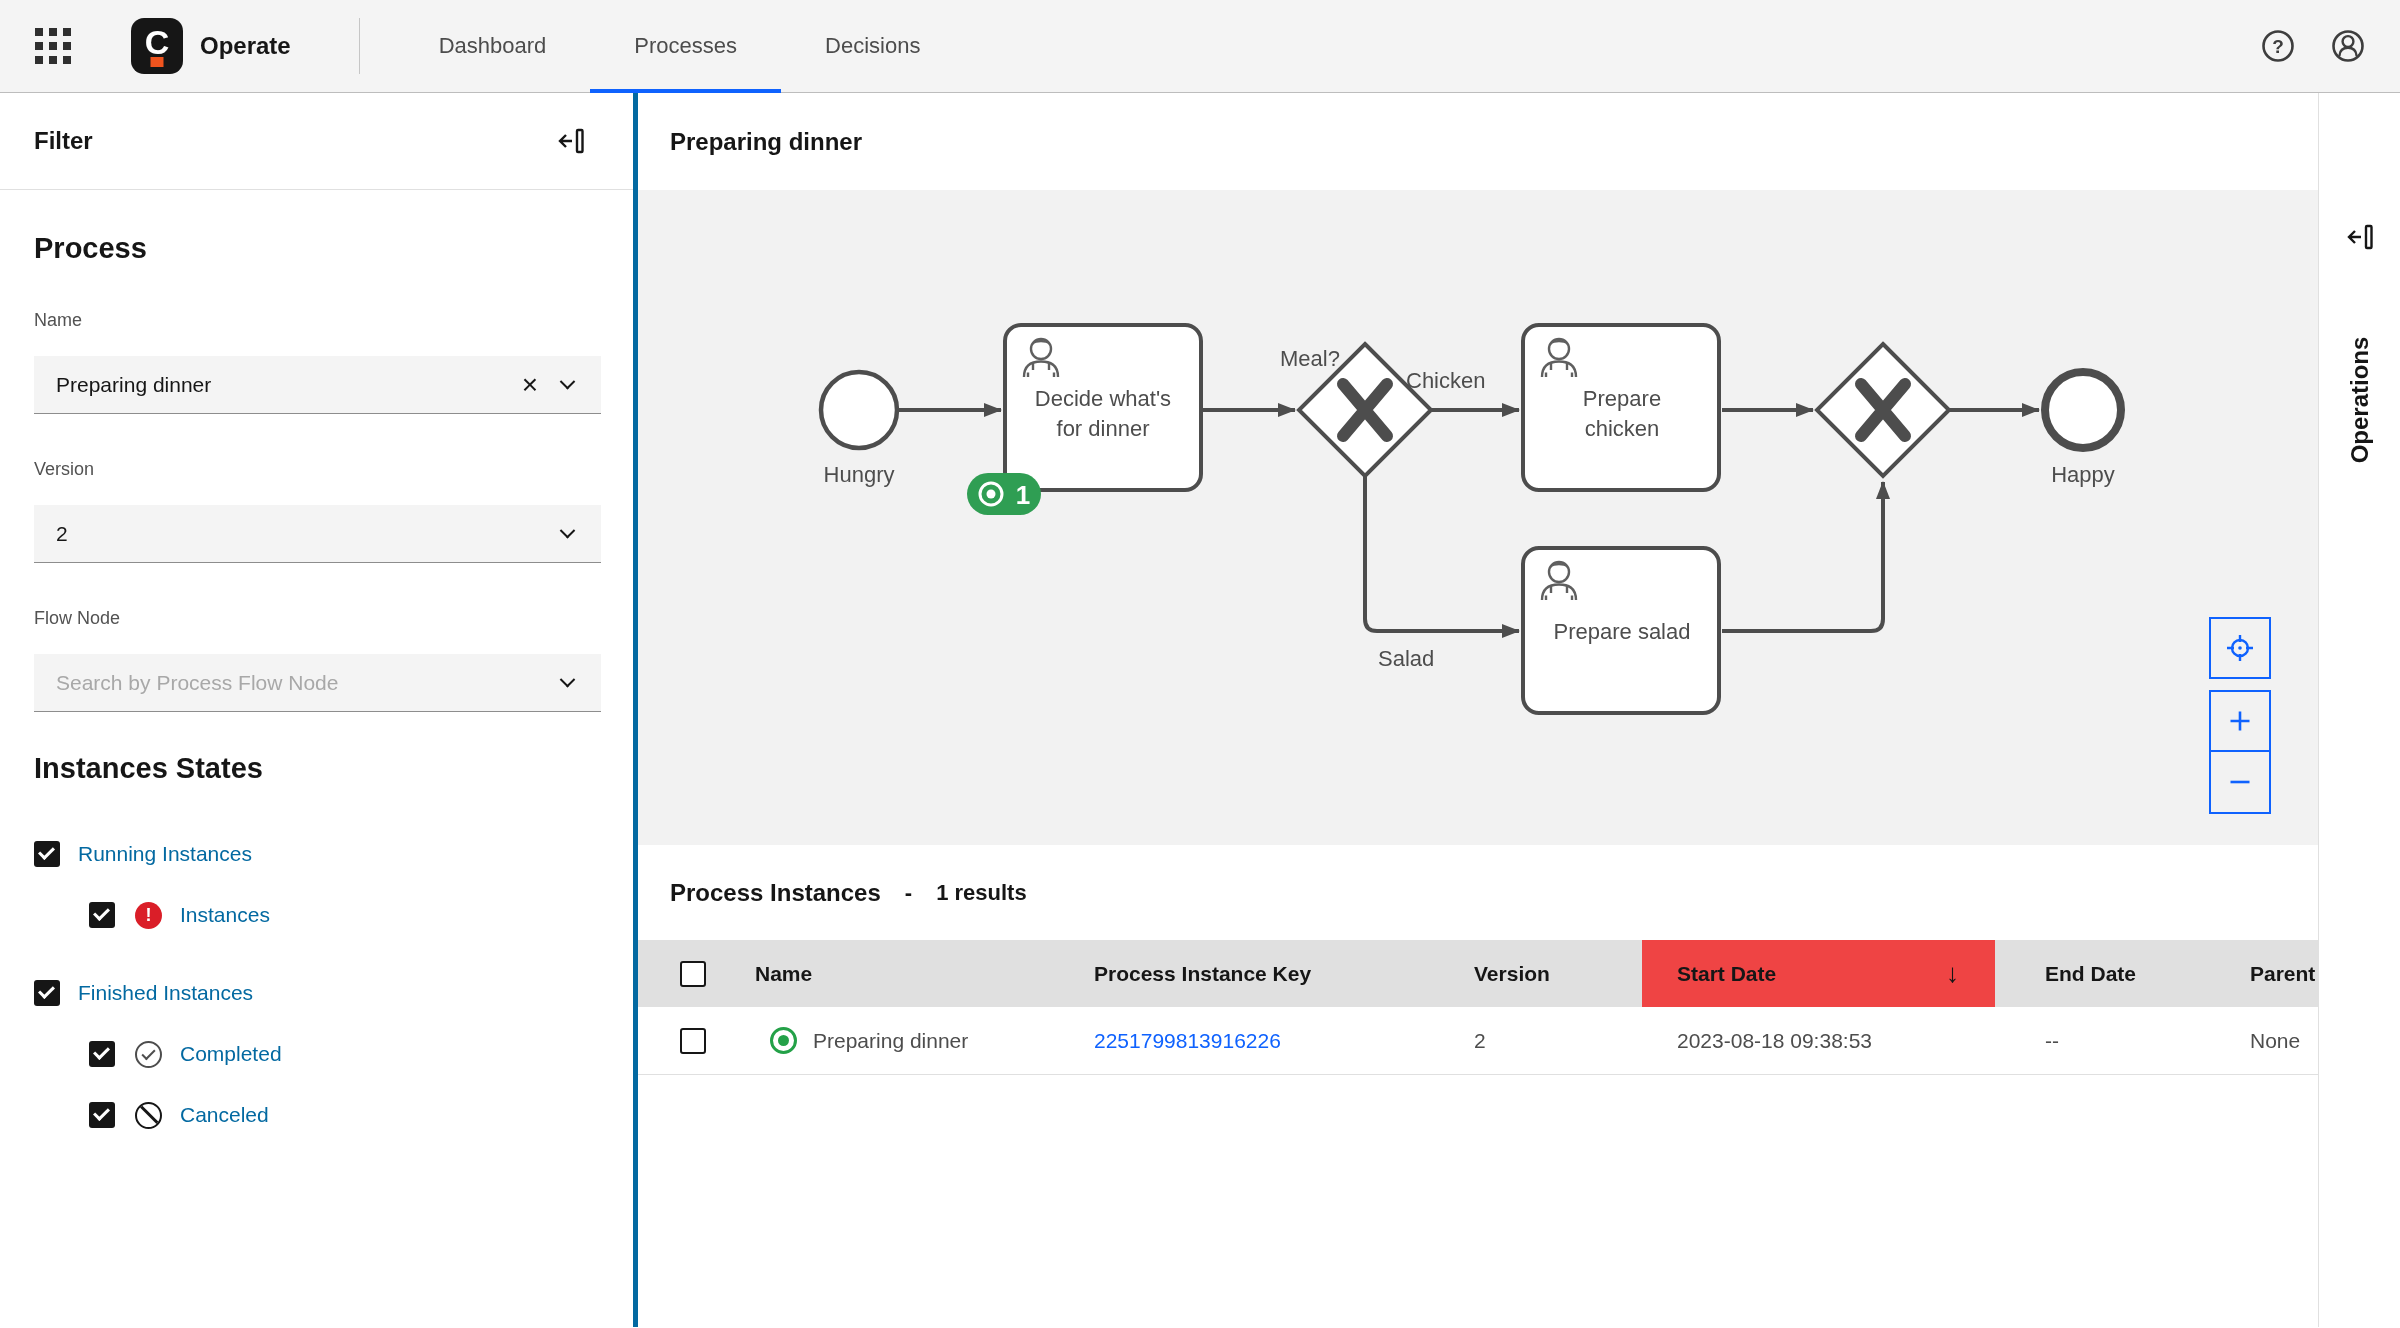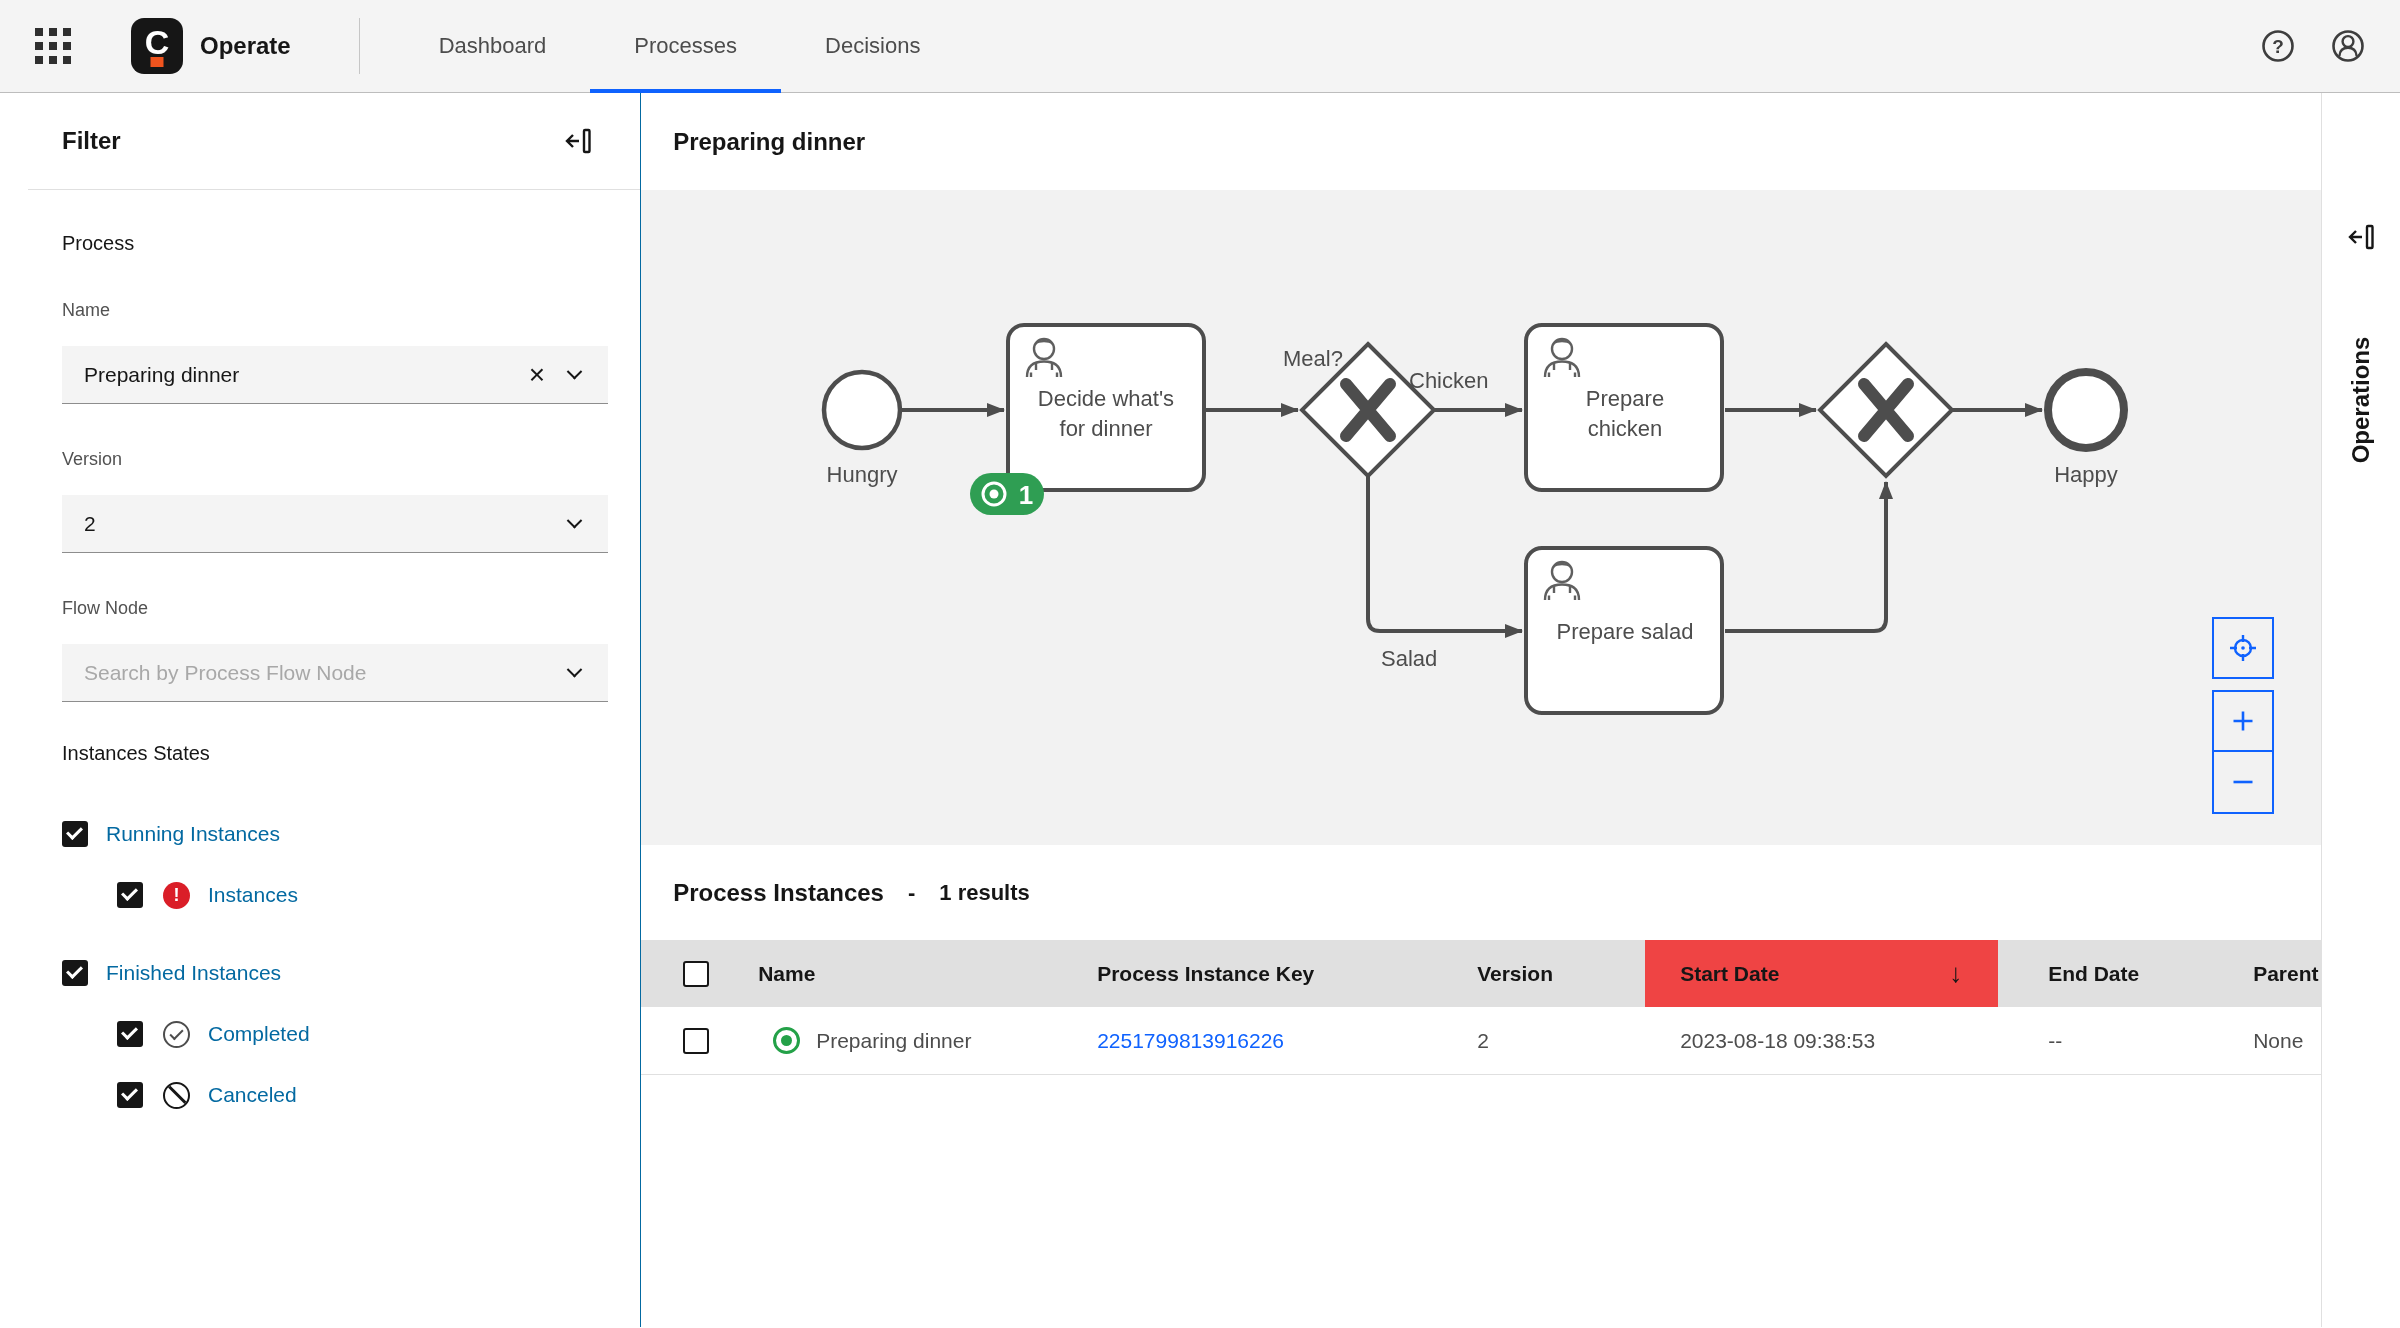--- a/index.html
+++ b/index.html
@@ -16,26 +16,26 @@
   .product-name { margin-left:17px; font-size:24px; font-weight:bold; }
   .topbar-divider { margin-left:68px; width:1px; height:56px; background:#c6c6c6; }
   .tabs { display:flex; margin-left:35px; height:93px; }
   .tab { padding:0 44px; display:flex; align-items:center; font-size:22px; color:#4c4c4c; background:none; border:none; cursor:pointer; height:93px; }
   .tab.active { border-bottom:4px solid #0f62fe; padding-top:4px; }
   .topbar-right { margin-left:auto; margin-right:30px; display:flex; gap:26px; }
   .icon-btn { width:44px; height:44px; background:none; border:none; display:flex; align-items:center; justify-content:center; cursor:pointer; }
 
   
   .content { display:flex; height:1234px; }
-  .filter-panel { width:638px; background:#fff; border-right:1px solid #0369a1;margin-left:28px; }
+  .filter-panel { width:638px; background:#fff; border-right:5px solid #0369a1; }
   .panel-header { height:97px; border-bottom:1px solid #e0e0e0; display:flex; align-items:center; }
   .panel-header .title { margin-left:34px; font-size:24px; font-weight:bold; }
   .collapse-btn { margin-left:auto; margin-right:44px; width:36px; height:36px; background:none; border:none; display:flex; align-items:center; justify-content:center; cursor:pointer; }
   .panel-body { padding:0 32px 0 34px; }
-  .section-heading { font-size:20px; font-weight:normal; }
+  .section-heading { font-size:29px; font-weight:bold; }
   .h-process { margin-top:42px; }
   .field-label { margin-top:45px; font-size:18px; color:#525252; }
   .combo { margin-top:25px; height:58px; background:#f4f4f4; border:none; border-bottom:1px solid #8d8d8d; display:flex; align-items:center; padding:0 22px; cursor:pointer; }
   .combo .val { font-size:21px; color:#161616; }
   .combo .placeholder { font-size:21px; color:#a8a8a8; }
   .combo .spacer { flex:1; }
   .clear-x { background:none; border:none; font-size:28px; color:#161616; line-height:1; cursor:pointer; margin-right:24px; }
   .chev { width:11px; height:11px; border-right:2.4px solid #161616; border-bottom:2.4px solid #161616; transform:rotate(45deg) translate(-2px,-2px); margin-right:6px; }
   .h-states { margin-top:40px; }
 

